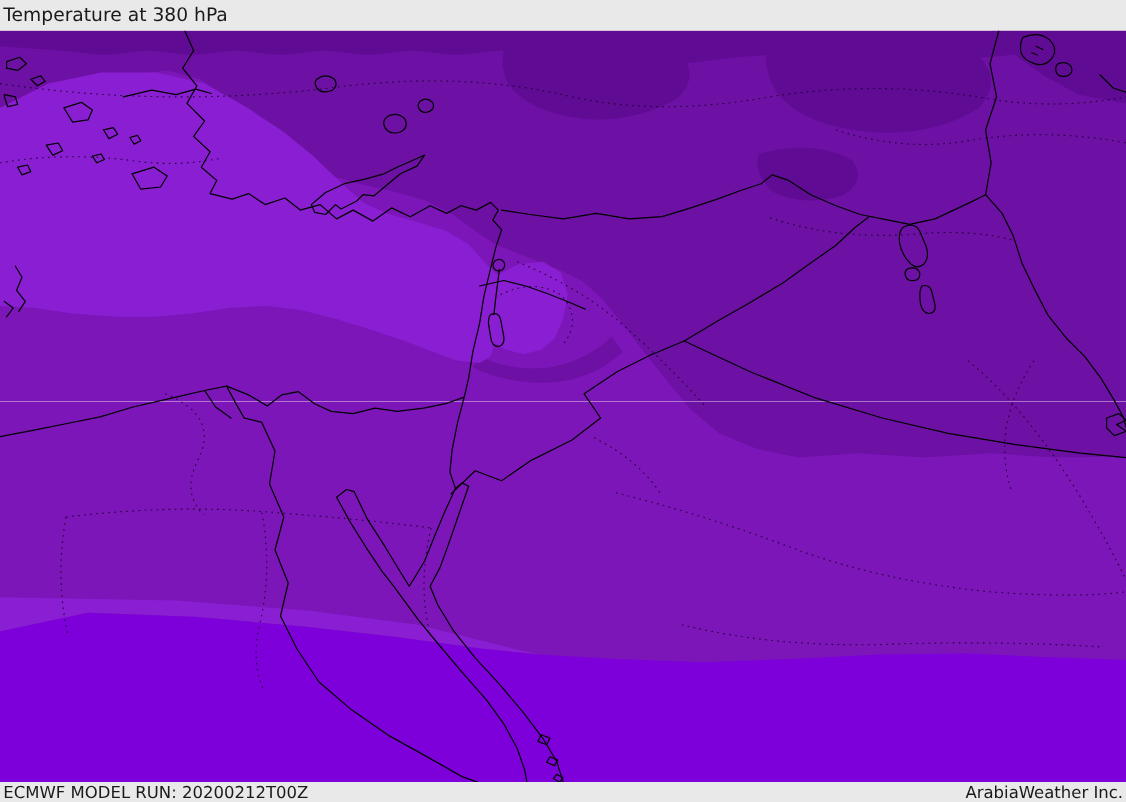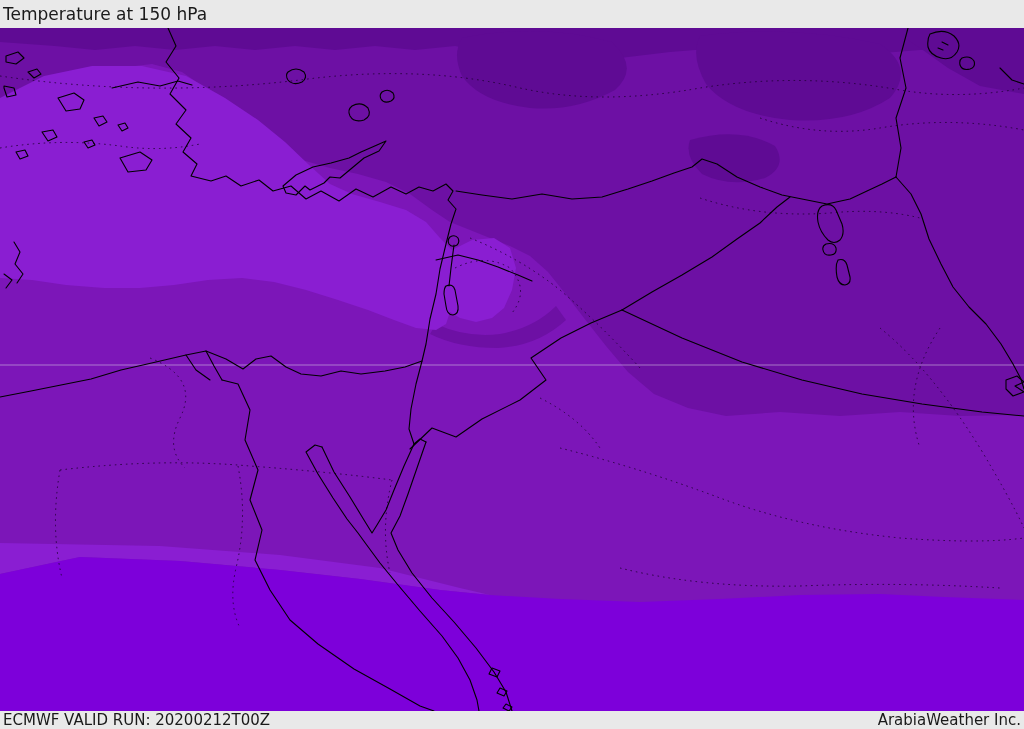--- a/index.html
+++ b/index.html
@@ -7,21 +7,21 @@
   .bar{width:1024px;background:#e9e9e9;color:#1a1a1a;display:flex;justify-content:space-between;align-items:center;box-sizing:border-box;}
   #topbar{height:28px;font-size:17px;padding:0 3px;}
   #botbar{height:18px;font-size:15px;padding:0 3px;}
   #mapwrap{width:1024px;height:683px;position:relative;line-height:0;}
   svg{display:block;}
 </style>
 </head>
 <body>
 
 <div id="topbar" class="bar">
-  <span>Temperature at 150 hPa</span>
+  <span>Temperature at 380 hPa</span>
 </div>
 
 <div id="mapwrap">
 <svg width="1024" height="683" viewBox="0 0 1024 683" xmlns="http://www.w3.org/2000/svg">
 
   <rect x="0" y="0" width="1024" height="683" fill="#7c16b8"></rect>
 
   <path d="M0,0 H1024 V387 L960,388 L900,384 L840,388 L780,384 L726,388 L688,380 L654,366 L628,344 L606,318 L584,290 L564,264 L548,244 L530,228 L510,218 L490,210 L470,202 L450,194 L432,182 L410,166 L386,154 L358,146 L330,140 L302,132 L274,114 L246,94 L214,66 L182,44 L152,36 L118,40 L82,50 L44,64 L0,86 Z" fill="#6d10a4"></path>
 
   <path d="M436,296 Q466,310 500,306 Q534,300 556,278 L566,292 Q538,318 498,320 Q458,320 430,306 Z" fill="#6d10a4"></path>
@@ -101,15 +101,15 @@
     <path d="M306,424 L315,417 L322,419 M306,424 L318,446 L333,470 L347,491 L358,505 L366,516 L380,535 L398,557 L420,583 L442,608 L458,630 L470,652 L477,672 L479,683"></path>
     <path d="M426,414 L417,440 L408,466 L400,488 L391,505 L398,522 L412,545 L432,570 L454,594 L476,620 L494,644 L506,664 L512,683"></path>
     <path d="M492,640 l8,3 l-3,6 l-8,-3 z M500,660 l7,3 l-3,5 l-7,-3 z M506,676 l6,3 l-3,4 l-6,-3 z"></path>
 
     <path d="M1000,40 L1012,52 L1024,56"></path>
   </g>
 </svg>
 </div>
 
 <div id="botbar" class="bar">
-  <span>ECMWF VALID RUN: 20200212T00Z</span>
+  <span>ECMWF MODEL RUN: 20200212T00Z</span>
   <span>ArabiaWeather Inc.</span>
 </div>
 
 </body></html>

